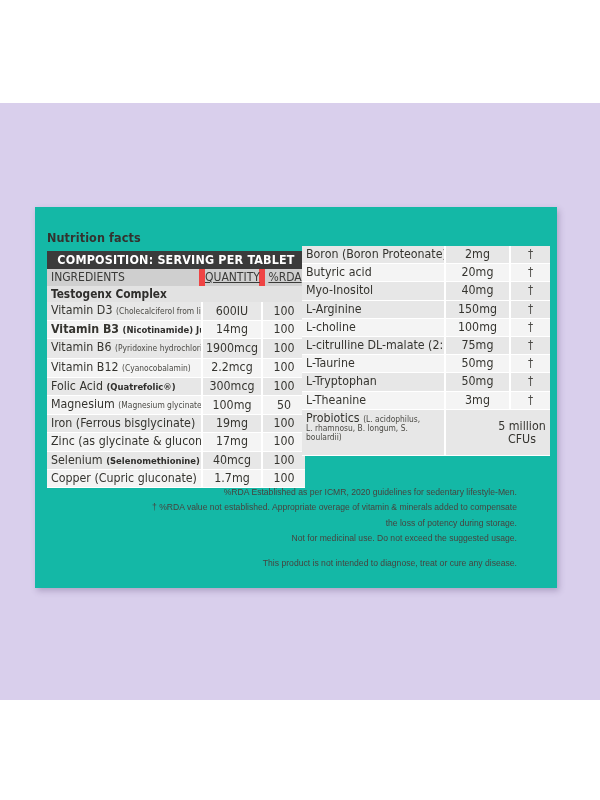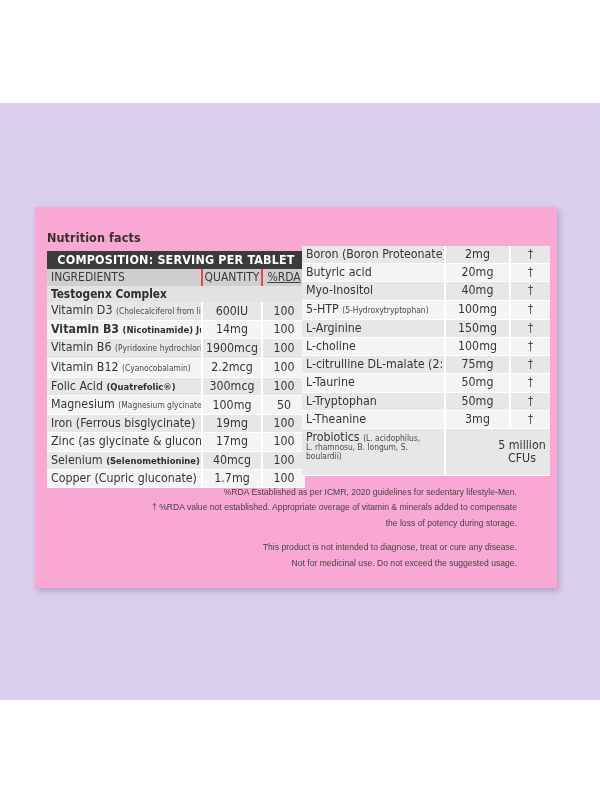--- a/index.html
+++ b/index.html
@@ -28,21 +28,21 @@
     width: 600px;
     height: 597px;
     background: #d9cfec;
   }
   .card {
     position: absolute;
     left: 35px;
     top: 207px;
     width: 522px;
     height: 381px;
-    background: #f9a8d4;
+    background: #14b8a6;
     box-shadow: 2px 3px 6px rgba(80,60,110,0.30);
   }
 
   
   .facts-title {
     position: absolute;
     left: 12px;
     top: 23px;
     font-family: "DejaVu Sans Condensed", "Liberation Sans Narrow", "Liberation Sans", sans-serif;
     font-size: 12.5px;
@@ -97,25 +97,25 @@
     white-space: nowrap;
   }
   .colhead-row td {
     background: #cfcfcf;
     color: #3a3a38;
     font-size: 12px;
     font-weight: normal;
     height: 17px;
     line-height: 17px;
     vertical-align: middle;
-    border-right: 2px solid #ef4444;
+    border-right: 6px solid #ef4444;
   }
   .colhead-row td:last-child { border-right: 0; }
   .colhead-row .h-name { text-align: left; padding-left: 4px; }
-  .colhead-row .h-qty  { text-align: center; }
+  .colhead-row .h-qty  { text-align: center; text-decoration: underline; }
   .colhead-row .h-rda  { text-align: center; text-decoration: underline; }
 
   .grp-row td {
     background: #e2e2e2;
     color: #2f2e2c;
     font-size: 11.8px;
     font-weight: bold;
     height: 16px;
     line-height: 16px;
     padding-left: 4px;
@@ -294,25 +294,20 @@
           <tr class="row even">
             <td class="cell-name"><span>Butyric acid</span></td>
             <td class="cell-qty">20mg</td>
             <td class="cell-rda"><span class="dag">†</span></td>
           </tr>
           <tr class="row odd">
             <td class="cell-name"><span>Myo-Inositol</span></td>
             <td class="cell-qty">40mg</td>
             <td class="cell-rda"><span class="dag">†</span></td>
           </tr>
-          <tr class="row even">
-            <td class="cell-name"><span>5-HTP</span> <span class="sub">(5-Hydroxytryptophan)</span></td>
-            <td class="cell-qty">100mg</td>
-            <td class="cell-rda"><span class="dag">†</span></td>
-          </tr>
           <tr class="row odd">
             <td class="cell-name"><span>L-Arginine</span></td>
             <td class="cell-qty">150mg</td>
             <td class="cell-rda"><span class="dag">†</span></td>
           </tr>
           <tr class="row even">
             <td class="cell-name"><span>L-choline</span></td>
             <td class="cell-qty">100mg</td>
             <td class="cell-rda"><span class="dag">†</span></td>
           </tr>
@@ -340,18 +335,18 @@
             <td class="cell-name"><span>Probiotics</span> <span class="sub">(L. acidophilus,</span><span class="probio-line2">L. rhamnosu, B. longum, S. boulardii)</span></td>
             <td class="cell-span" colspan="2">5 million CFUs</td>
           </tr>
         </tbody>
     </table>
 
     <div class="footnotes" id="footnotes">
         <span class="fn">%RDA Established as per ICMR, 2020 guidelines for sedentary lifestyle-Men.</span>
         <span class="fn">† %RDA value not established. Appropriate overage of vitamin &amp; minerals added to compensate</span>
         <span class="fn">the loss of potency  during storage.</span>
+        <span class="fn">Not for medicinal use. Do not exceed the suggested usage.</span>
         <span class="fn gap">This product is not intended to diagnose, treat or cure any disease.</span>
-        <span class="fn">Not for medicinal use. Do not exceed the suggested usage.</span>
       </div>
 
   </div>
 </div>
 
 </body></html>

